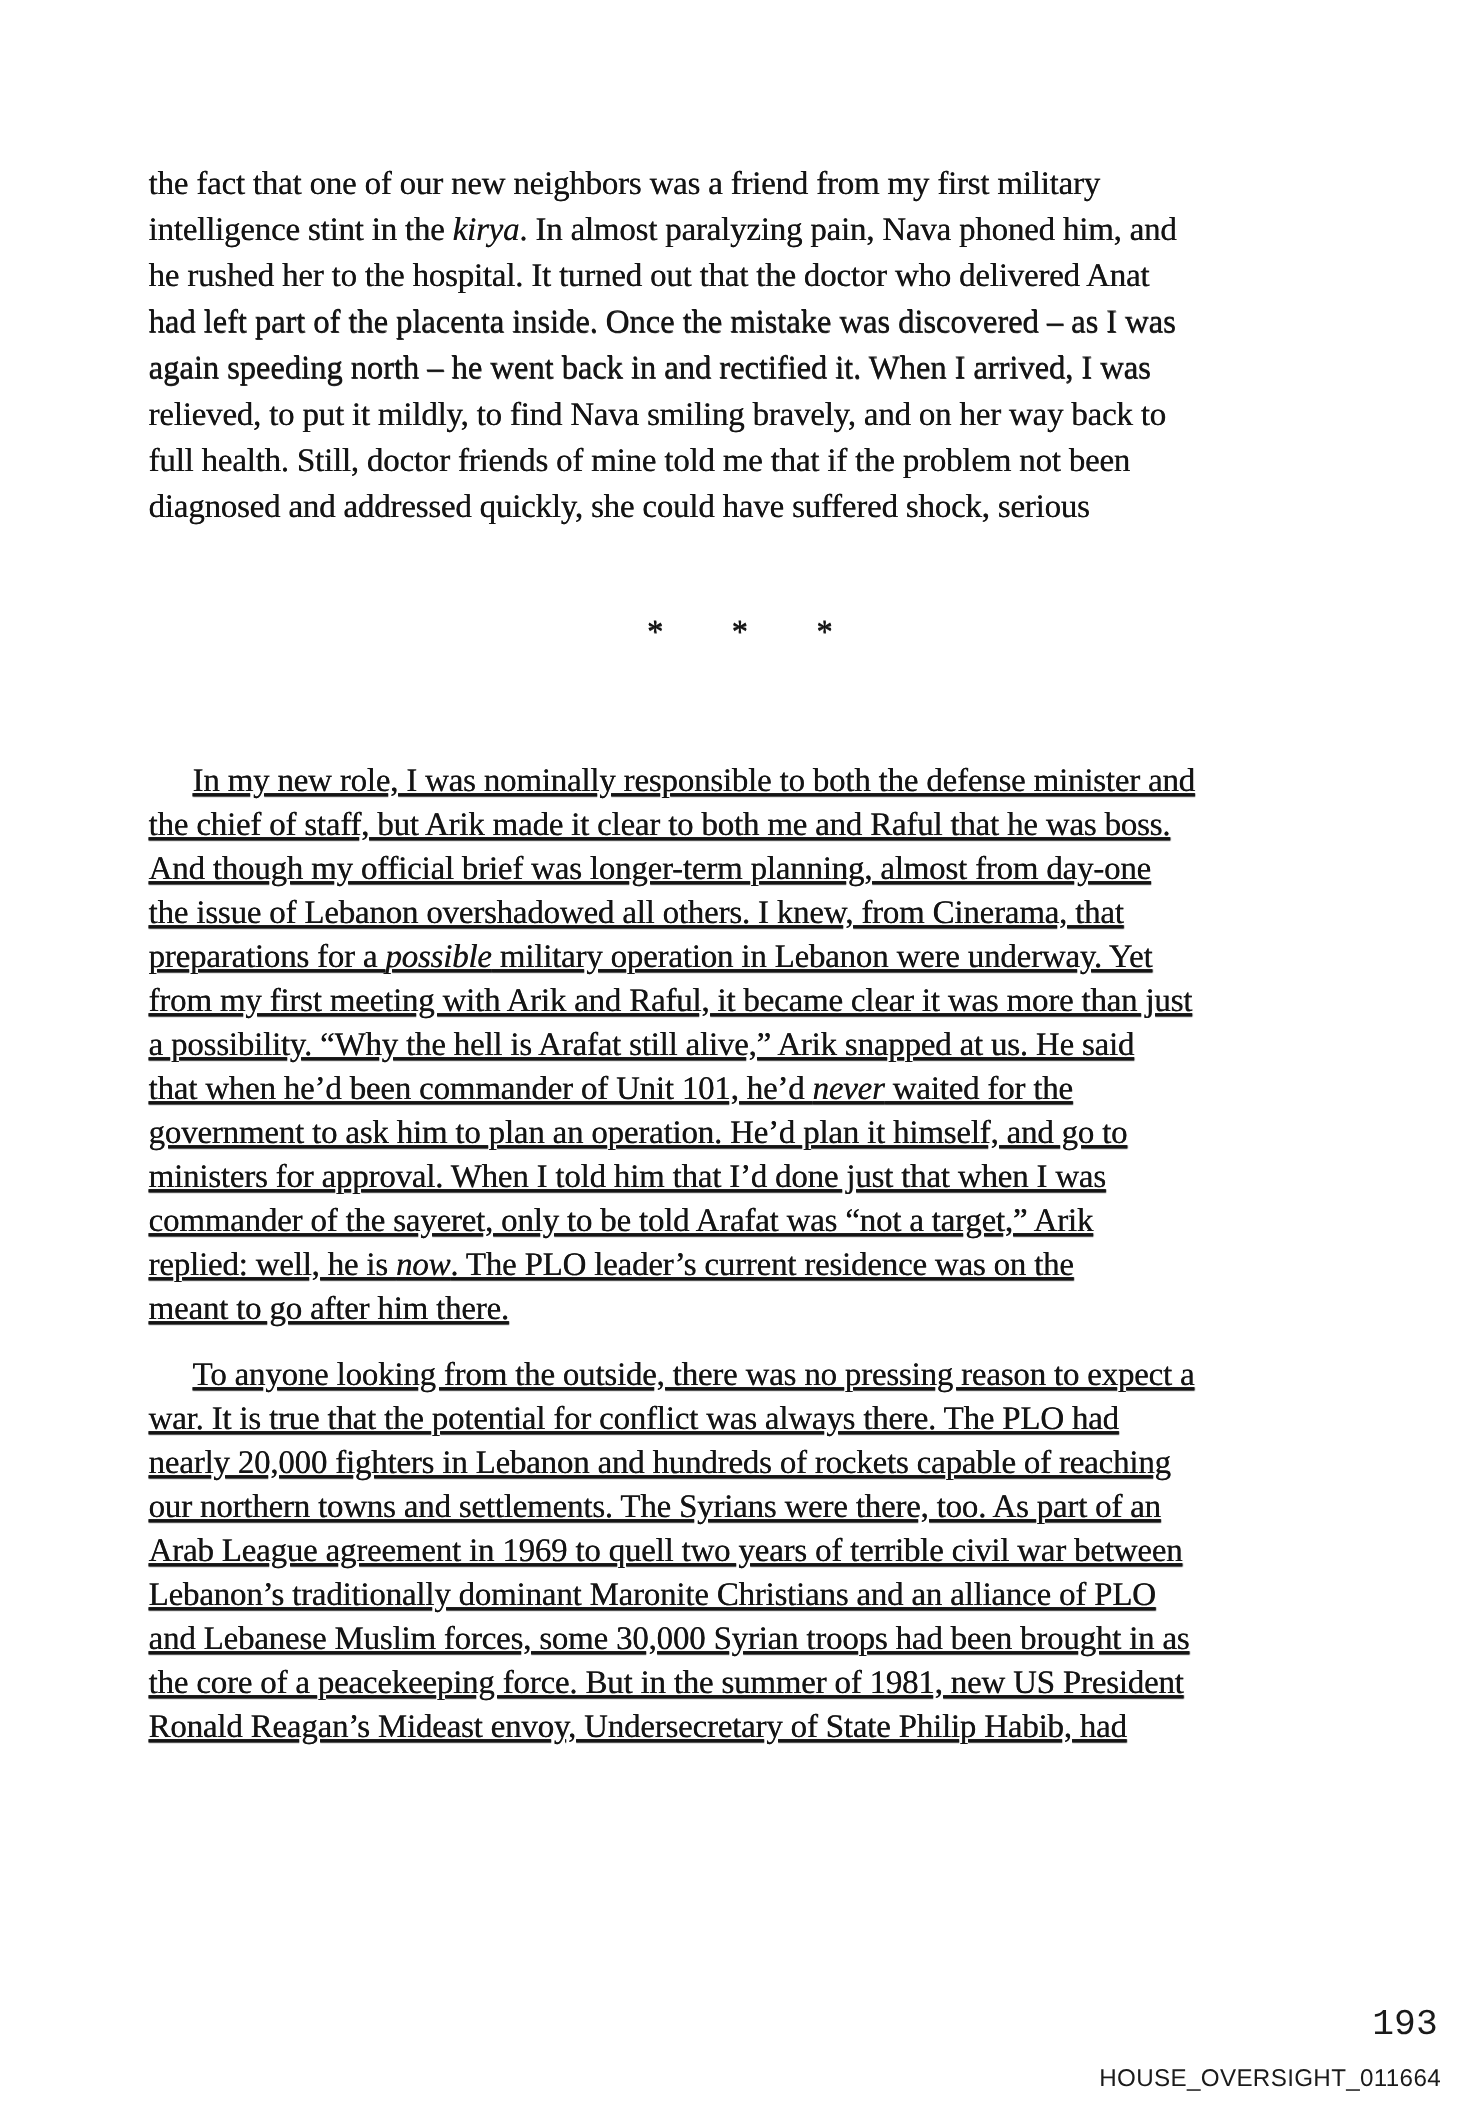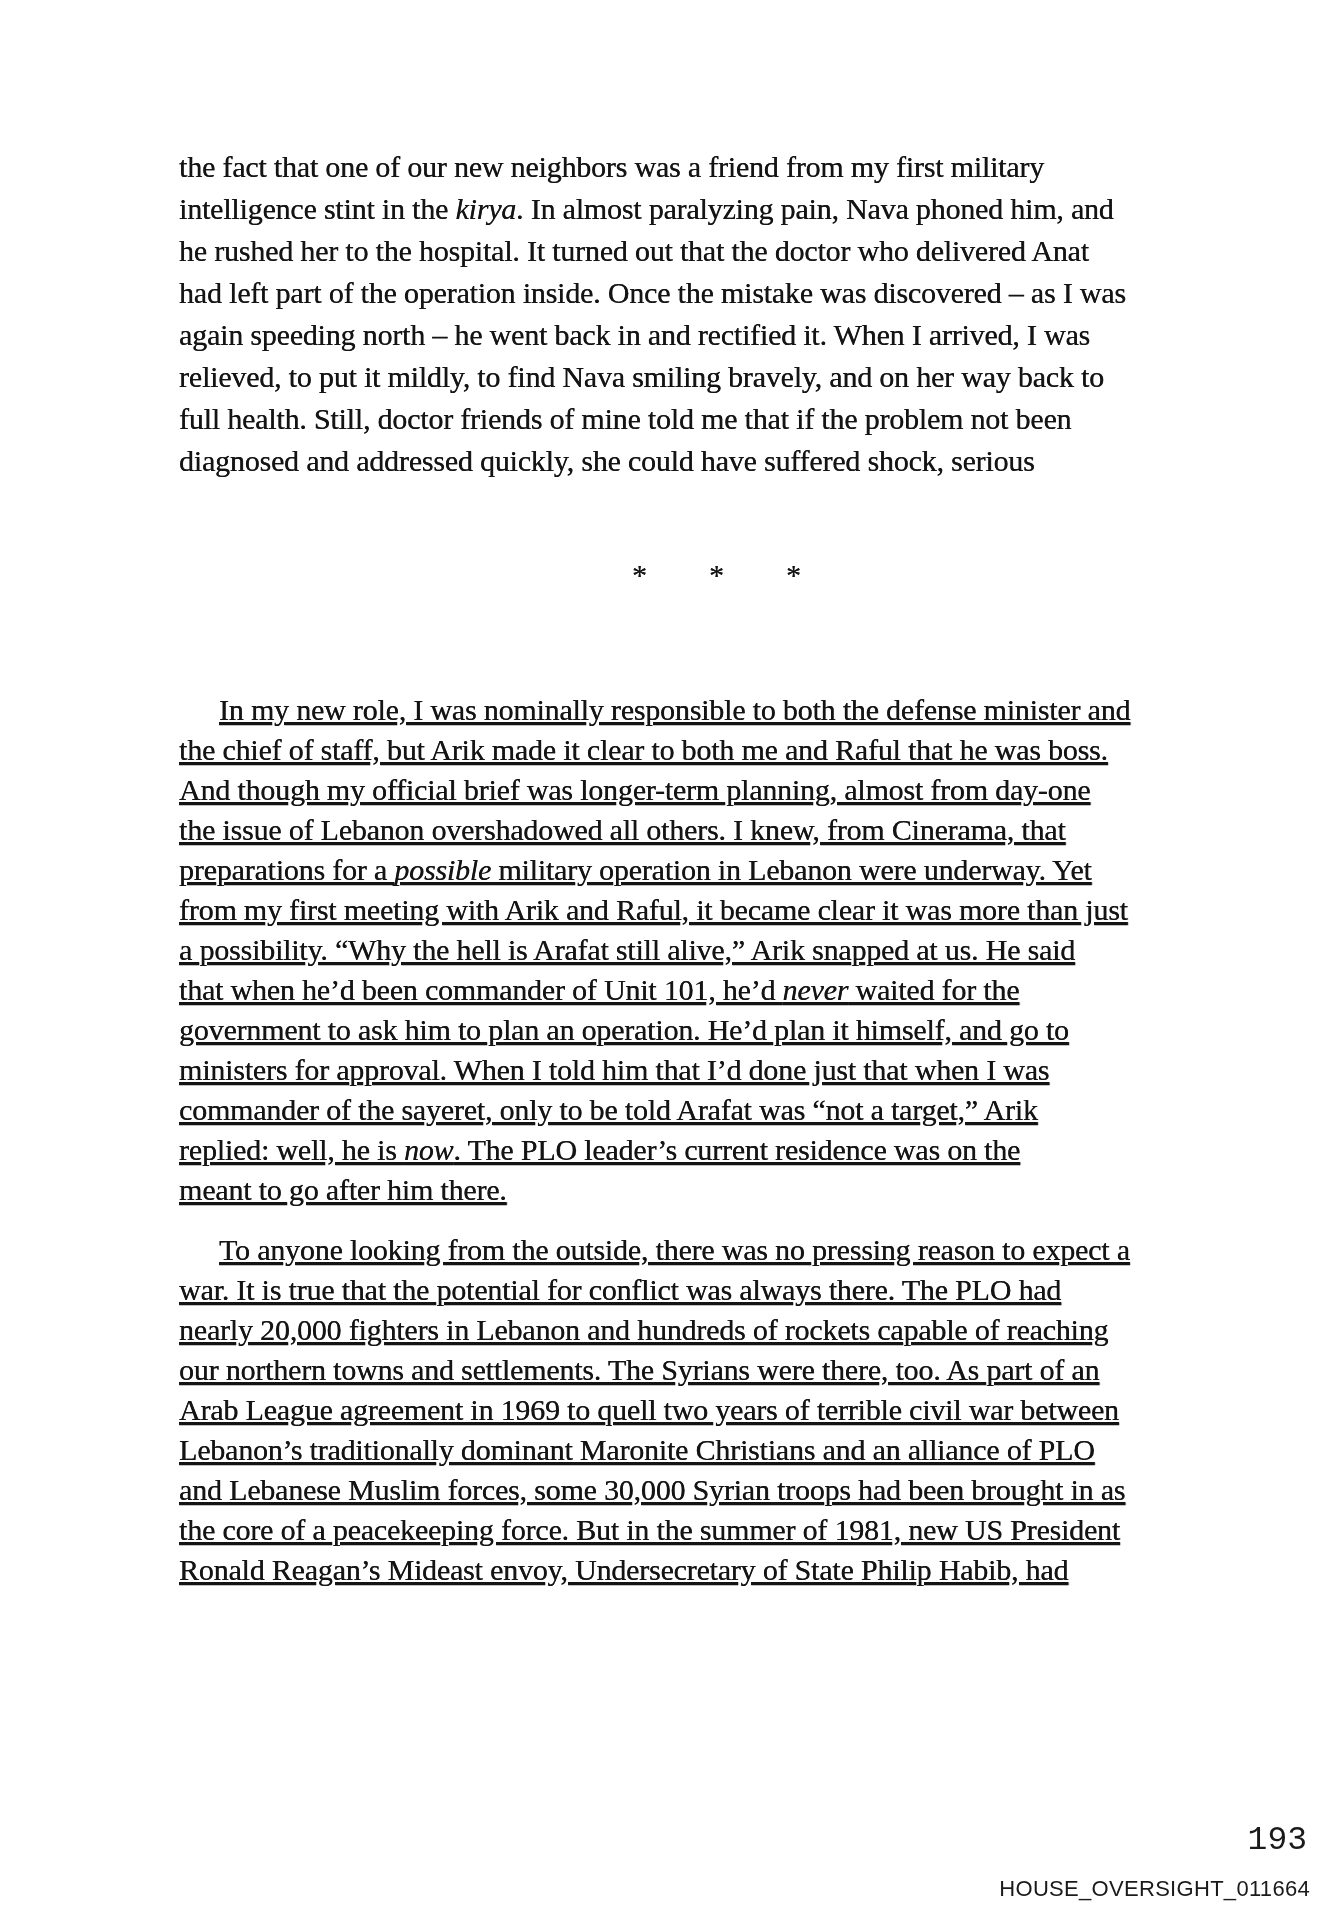--- a/index.html
+++ b/index.html
@@ -10,21 +10,20 @@
     background: #ffffff;
     color: #141414;
     font-family: "Liberation Serif", "DejaVu Serif", serif;
     overflow: hidden;
   }
   .page-text {
     position: absolute;
     left: 135px;
     top: 146px;
     width: 1075px;
-    margin-left: 44px;
   }
   .paragraph .line {
     white-space: nowrap;
     font-size: 30px;
     letter-spacing: -0.2px;
     text-shadow: 0.3px 0.3px 0 #2a2a2a;
   }
   .p1 .line { line-height: 42px; }
   .p2 .line, .p3 .line { line-height: 40px; text-decoration: underline; }
   .first-indent { padding-left: 40px; }
@@ -62,21 +61,21 @@
 </head>
 <body>
 
 <div class="page">
   <div class="page-text">
 
   <div class="paragraph p1">
         <div class="line"><span>the fact that one of our new neighbors was a friend from my first military</span></div>
         <div class="line"><span>intelligence stint in the </span><em>kirya</em><span>. In almost paralyzing pain, Nava phoned him, and</span></div>
         <div class="line"><span>he rushed her to the hospital. It turned out that the doctor who delivered Anat</span></div>
-        <div class="line"><span>had left part of the operation inside. Once the mistake was discovered – as I was</span></div>
+        <div class="line"><span>had left part of the placenta inside. Once the mistake was discovered – as I was</span></div>
         <div class="line"><span>again speeding north – he went back in and rectified it. When I arrived, I was</span></div>
         <div class="line"><span>relieved, to put it mildly, to find Nava smiling bravely, and on her way back to</span></div>
         <div class="line"><span>full health. Still, doctor friends of mine told me that if the problem not been</span></div>
         <div class="line"><span>diagnosed and addressed quickly, she could have suffered shock, serious</span></div>
       </div>
       <div class="section-break">
         <span>*</span>
         <span>*</span>
         <span>*</span>
       </div>

